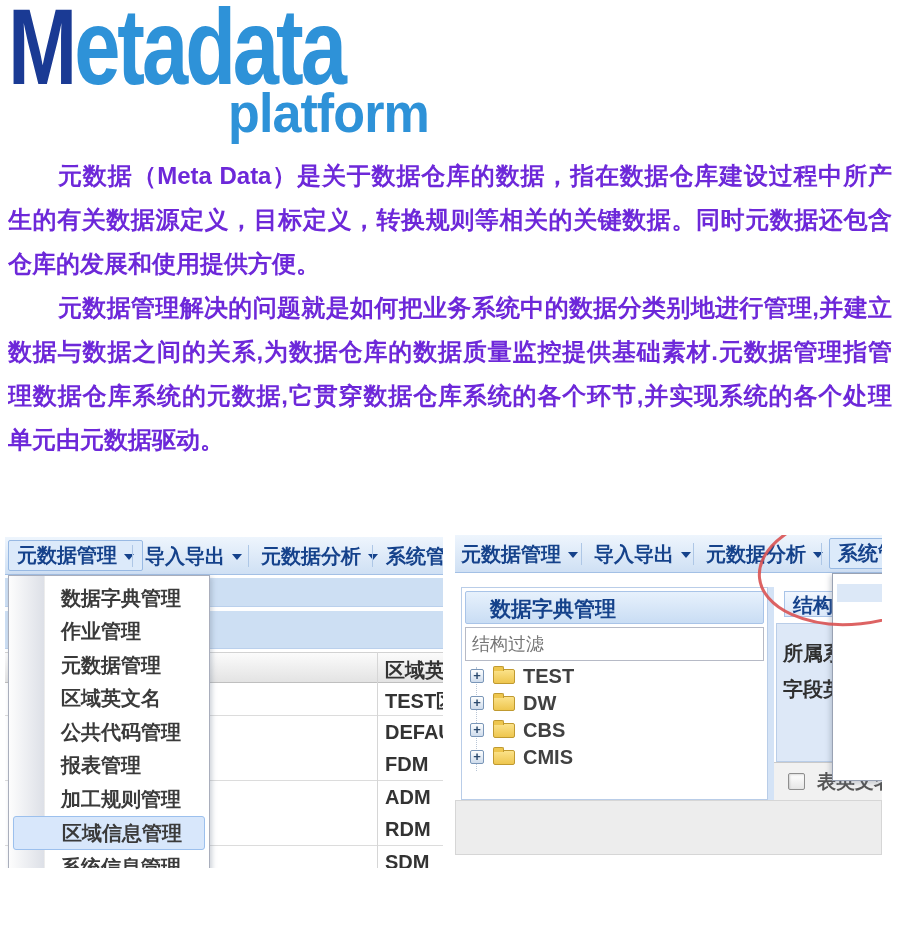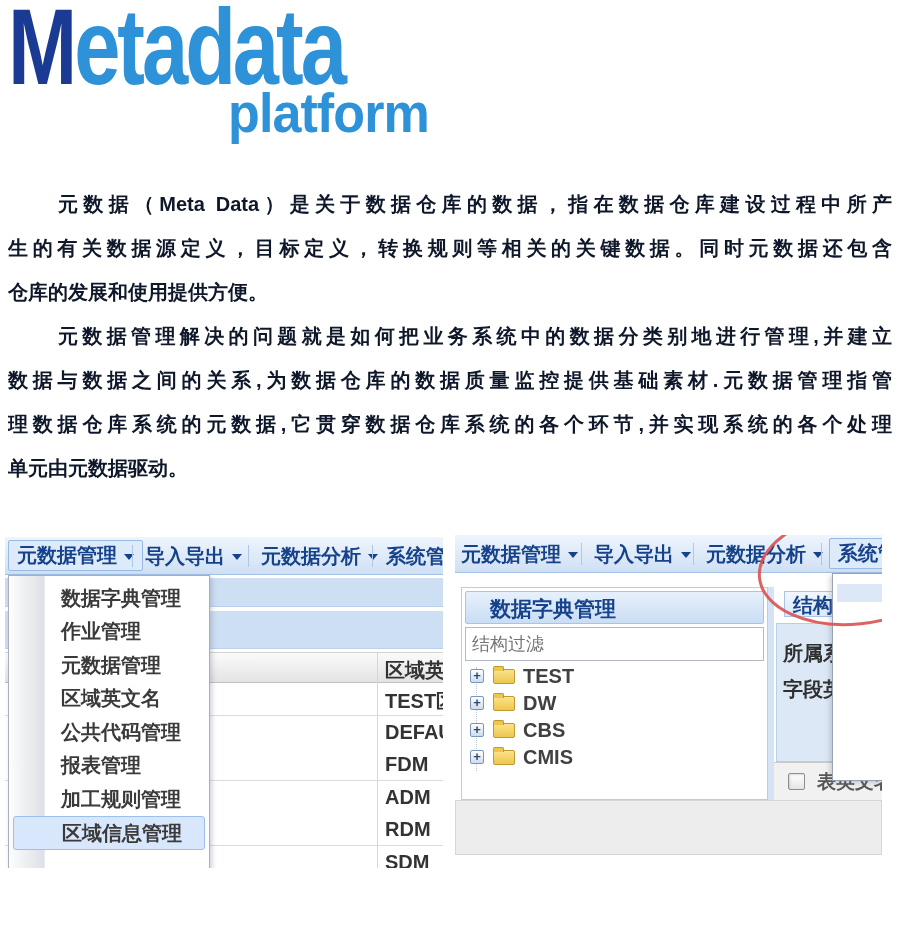--- a/index.html
+++ b/index.html
@@ -14,21 +14,21 @@
     transform:scaleX(.77); transform-origin:left top; white-space:nowrap;
   }
   .logo-main .lm-rest { }
   .logo-sub {
     position:absolute; left:228px; top:80px;
     font-size:56px; font-weight:bold; letter-spacing:-1px;
     transform:scaleX(.93); transform-origin:left top; white-space:nowrap;
   }
 
   
-  .intro { position:absolute; left:8px; top:182px; width:884px; font-size:20px; line-height:44px; color:#0f172a; font-weight:600; }
+  .intro { position:absolute; left:8px; top:154px; width:884px; font-size:24px; line-height:44px; color:#6d28d9; font-weight:600; }
   .intro .ln { text-align:justify; text-align-last:justify; overflow:hidden; white-space:nowrap; height:44px; }
   .intro .ln.first { text-indent:50px; }
   .intro .ln.last { text-align-last:left; }
 
   
   .shot { position:absolute; overflow:hidden; background:#fff; }
   .menubar {
     position:absolute; left:0; right:0; top:0; height:38px;
     background:linear-gradient(#eef5fd,#cfe0f4);
     border-bottom:1px solid #a3c0e5;
@@ -180,20 +180,21 @@
     <div class="dropdown">
       <div class="dd-gutter"></div>
       <div class="dd-item" style="top:5px">数据字典管理</div>
       <div class="dd-item" style="top:38.5px">作业管理</div>
       <div class="dd-item" style="top:72px">元数据管理</div>
       <div class="dd-item" style="top:105.5px">区域英文名</div>
       <div class="dd-item" style="top:139px">公共代码管理</div>
       <div class="dd-item" style="top:172.5px">报表管理</div>
       <div class="dd-item" style="top:206px">加工规则管理</div>
       <div class="dd-item selected" style="top:240px">区域信息管理</div>
+      <div class="dd-item" style="top:274px">系统信息管理</div>
     </div>
   </div>
 
   <div id="shot-right" class="shot">
 
     <div class="footer-strip"></div>
 
     <div class="menubar">
       <div class="mitem" style="left:6px">
         <span>元数据管理</span>

